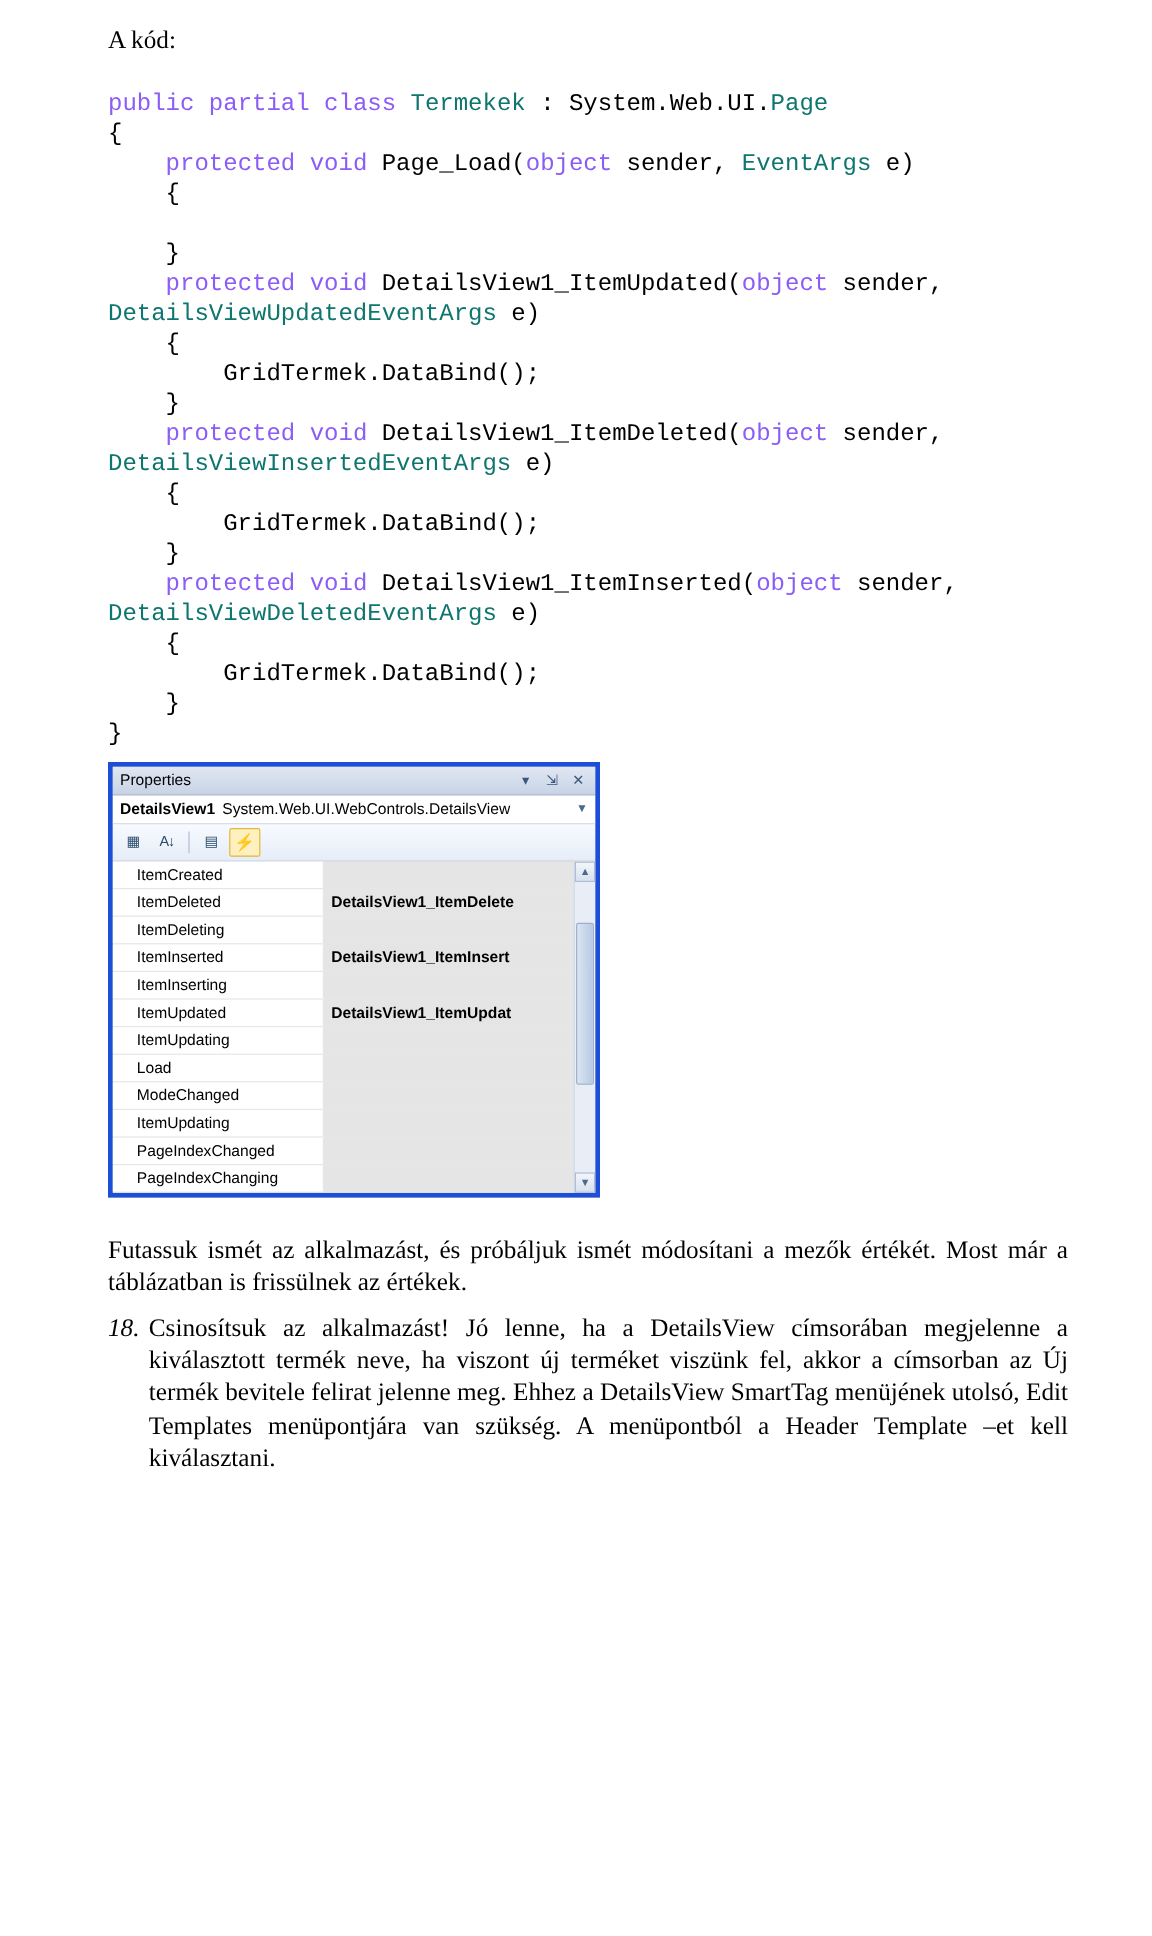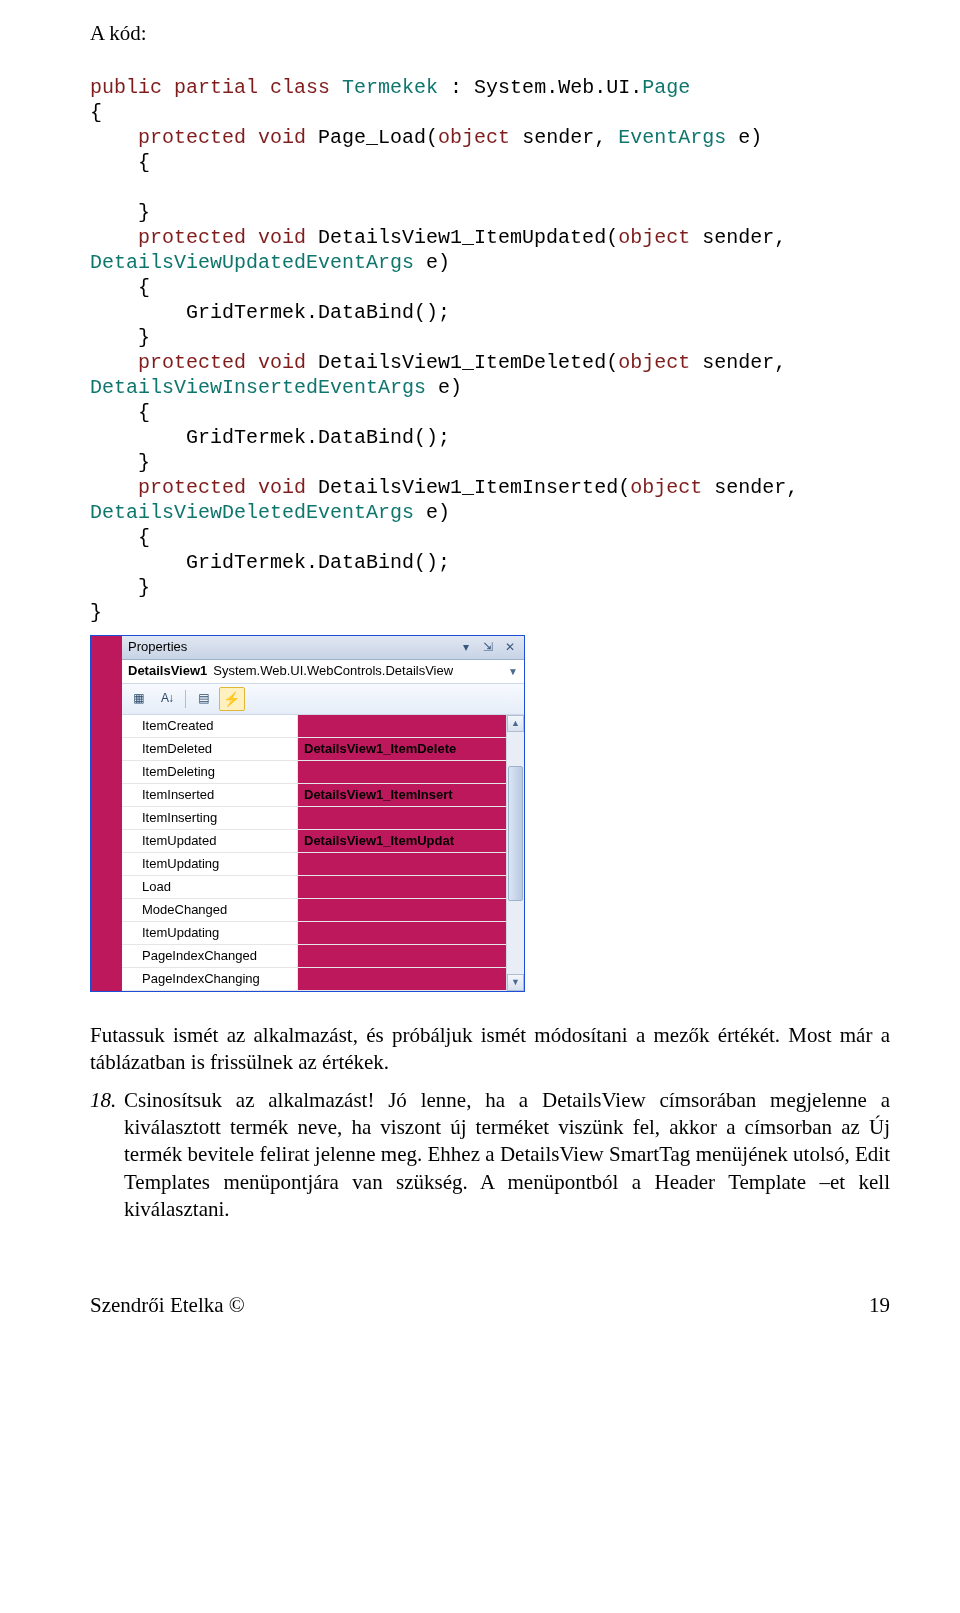--- a/index.html
+++ b/index.html
@@ -25,32 +25,31 @@
     line-height: 1.3;
   }
   .intro { margin-bottom: 28px; }
   .code {
     font-family: "Courier New", Courier, monospace;
     font-size: 20px;
     white-space: pre;
     line-height: 1.25;
     margin-bottom: 10px;
   }
-  .kw { color: #7f1d1d; }
+  .kw { color: #8b5cf6; }
   .type { color: #0f766e; }
 
   
   .prop-window {
     width: 402px;
-    border: 1px solid #1d4ed8;
+    border: 4px solid #1d4ed8;
     font-family: "Segoe UI", Tahoma, Arial, sans-serif;
     font-size: 13px;
     margin: 6px 0 30px 0;
-    background: #be185d;
-    padding-left: 31px;
+    background: #e5e5e5;
   }
   .prop-title {
     background: linear-gradient(#e1e7f2, #c7d3e6);
     border-bottom: 1px solid #9fb0c9;
     padding: 3px 6px;
     display: flex;
     align-items: center;
     gap: 6px;
   }
   .prop-title-label { flex: 1; }
@@ -295,17 +294,13 @@
       </div>
     </div>
 
     <div class="para">Futassuk ismét az alkalmazást, és próbáljuk ismét módosítani a mezők értékét. Most már a táblázatban is frissülnek az értékek.</div>
     <div class="numlist">
       <div class="num">18.</div>
       <div class="txt">Csinosítsuk az alkalmazást! Jó lenne, ha a DetailsView címsorában megjelenne a kiválasztott termék neve, ha viszont új terméket viszünk fel, akkor a címsorban az Új termék bevitele felirat jelenne meg. Ehhez a DetailsView SmartTag menüjének utolsó, Edit Templates menüpontjára van szükség. A menüpontból a Header Template –et kell kiválasztani.</div>
     </div>
   </div>
 
-  <div class="ftr">
-    <span>Szendrői Etelka ©</span>
-    <span>19</span>
-  </div>
 </div>
 
 </body></html>

